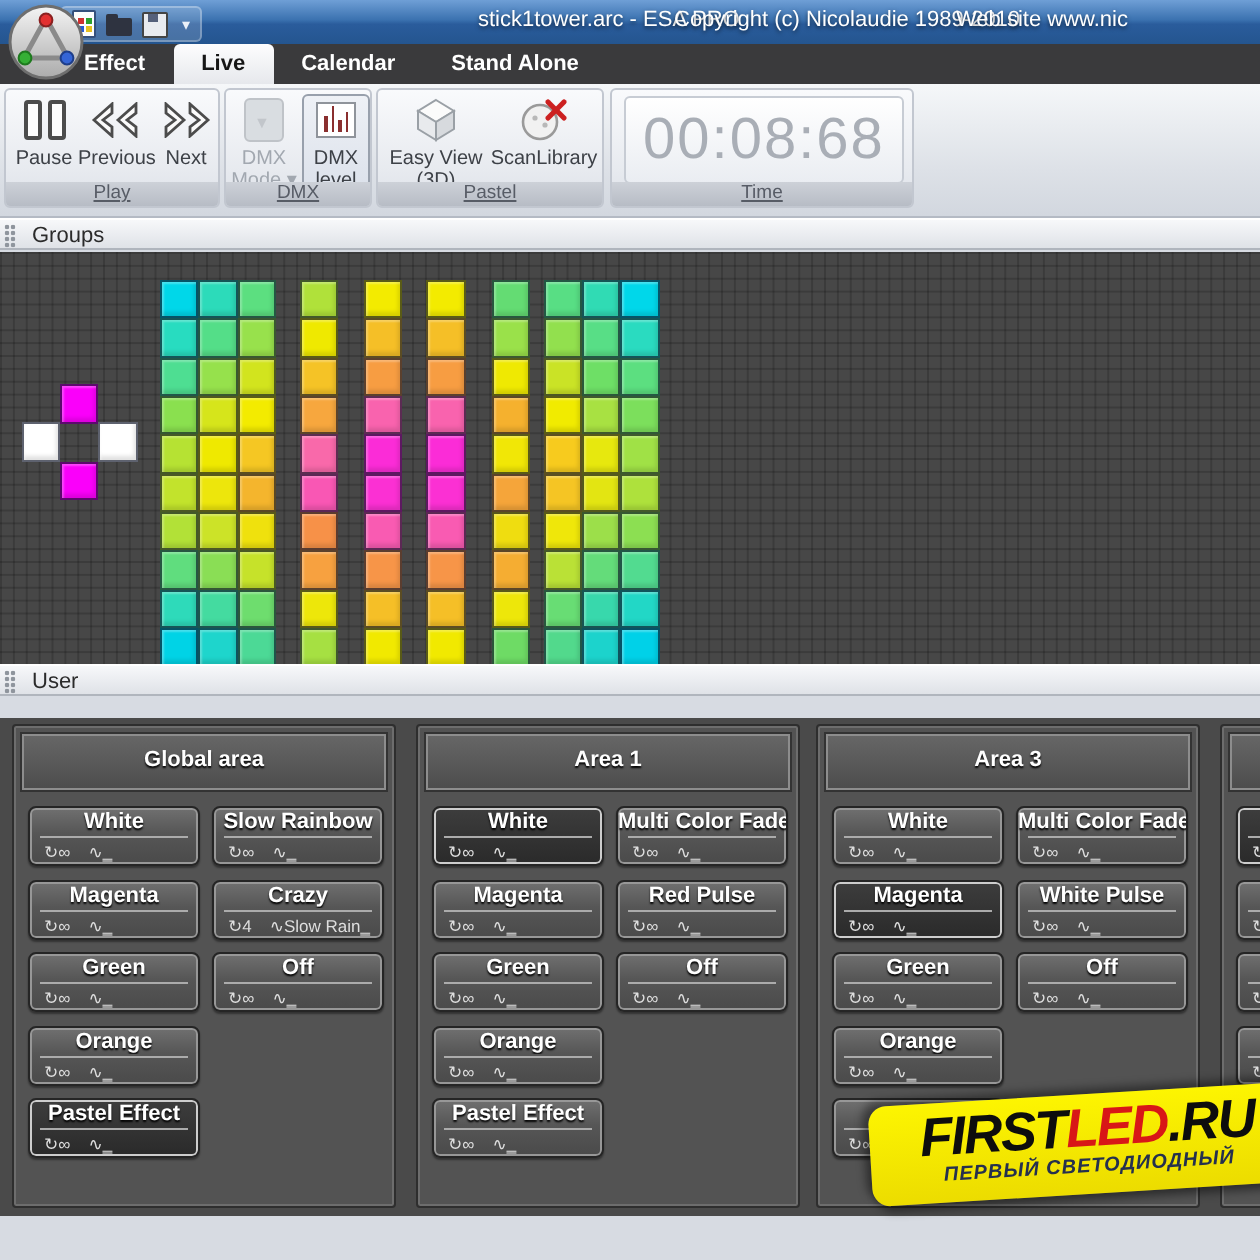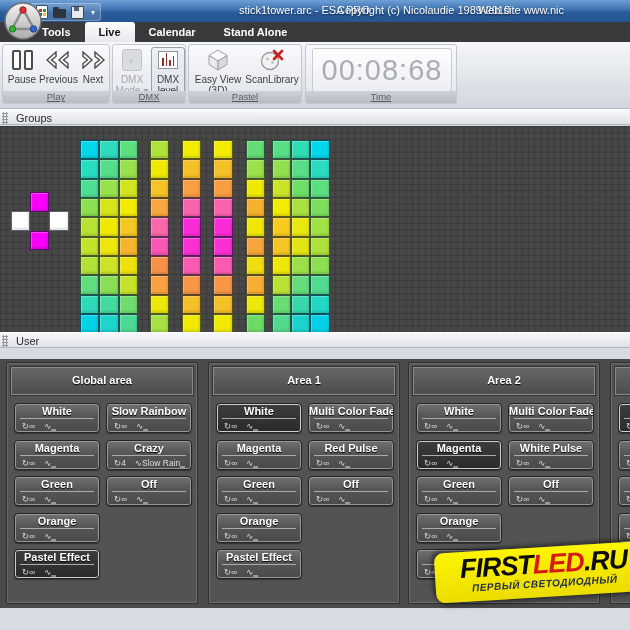--- a/index.html
+++ b/index.html
@@ -136,21 +136,21 @@
       </defs>
       <circle cx="20" cy="20" r="18" fill="url(#lg)" stroke="#6e6e6e" stroke-width="1.5"></circle>
       <path d="M20 8 L31 28 L9 28 Z" fill="none" stroke="#8a8a8a" stroke-width="2.5" stroke-linejoin="round"></path>
       <circle cx="20" cy="9" r="3.2" fill="#e23030" stroke="#8a2020"></circle>
       <circle cx="9.5" cy="28" r="3.2" fill="#35b035" stroke="#1e7a1e"></circle>
       <circle cx="30.5" cy="28" r="3.2" fill="#3565d6" stroke="#1e3e8a"></circle>
     </svg>
   </div>
 
   <div class="tabstrip">
-      <div class="tab">Tools</div>
+      <div class="tab">Effect</div>
       <div class="tab active">Live</div>
       <div class="tab">Calendar</div>
       <div class="tab">Stand Alone</div>
     </div>
 
   <div class="ribbon">
     <div class="rgroup" style="left:2px;width:108px;">
       <div class="rbtn" style="left:2px;width:34px;">
         <div class="ric">
             <span class="pausebar"></span>
@@ -433,21 +433,21 @@
           <div class="pbtn-rule"></div>
           <div class="pbtn-sub"><span>↻</span><span>∞</span><span class="gap"></span><span>∿</span><span>‗</span></div>
         </div>
         <div class="pbtn" style="left: 7px; top: 186.4px;">
           <div class="pbtn-label">Pastel Effect</div>
           <div class="pbtn-rule"></div>
           <div class="pbtn-sub"><span>↻</span><span>∞</span><span class="gap"></span><span>∿</span><span>‗</span></div>
         </div>
       </div>
       <div class="area" style="left: 408px;">
-        <div class="area-header">Area 2</div>
+        <div class="area-header">Area 3</div>
         <div class="pbtn" style="left: 7px; top: 40px;">
           <div class="pbtn-label">White</div>
           <div class="pbtn-rule"></div>
           <div class="pbtn-sub"><span>↻</span><span>∞</span><span class="gap"></span><span>∿</span><span>‗</span></div>
         </div>
         <div class="pbtn" style="left: 99px; top: 40px;">
           <div class="pbtn-label">Multi Color Fade</div>
           <div class="pbtn-rule"></div>
           <div class="pbtn-sub"><span>↻</span><span>∞</span><span class="gap"></span><span>∿</span><span>‗</span></div>
         </div>

